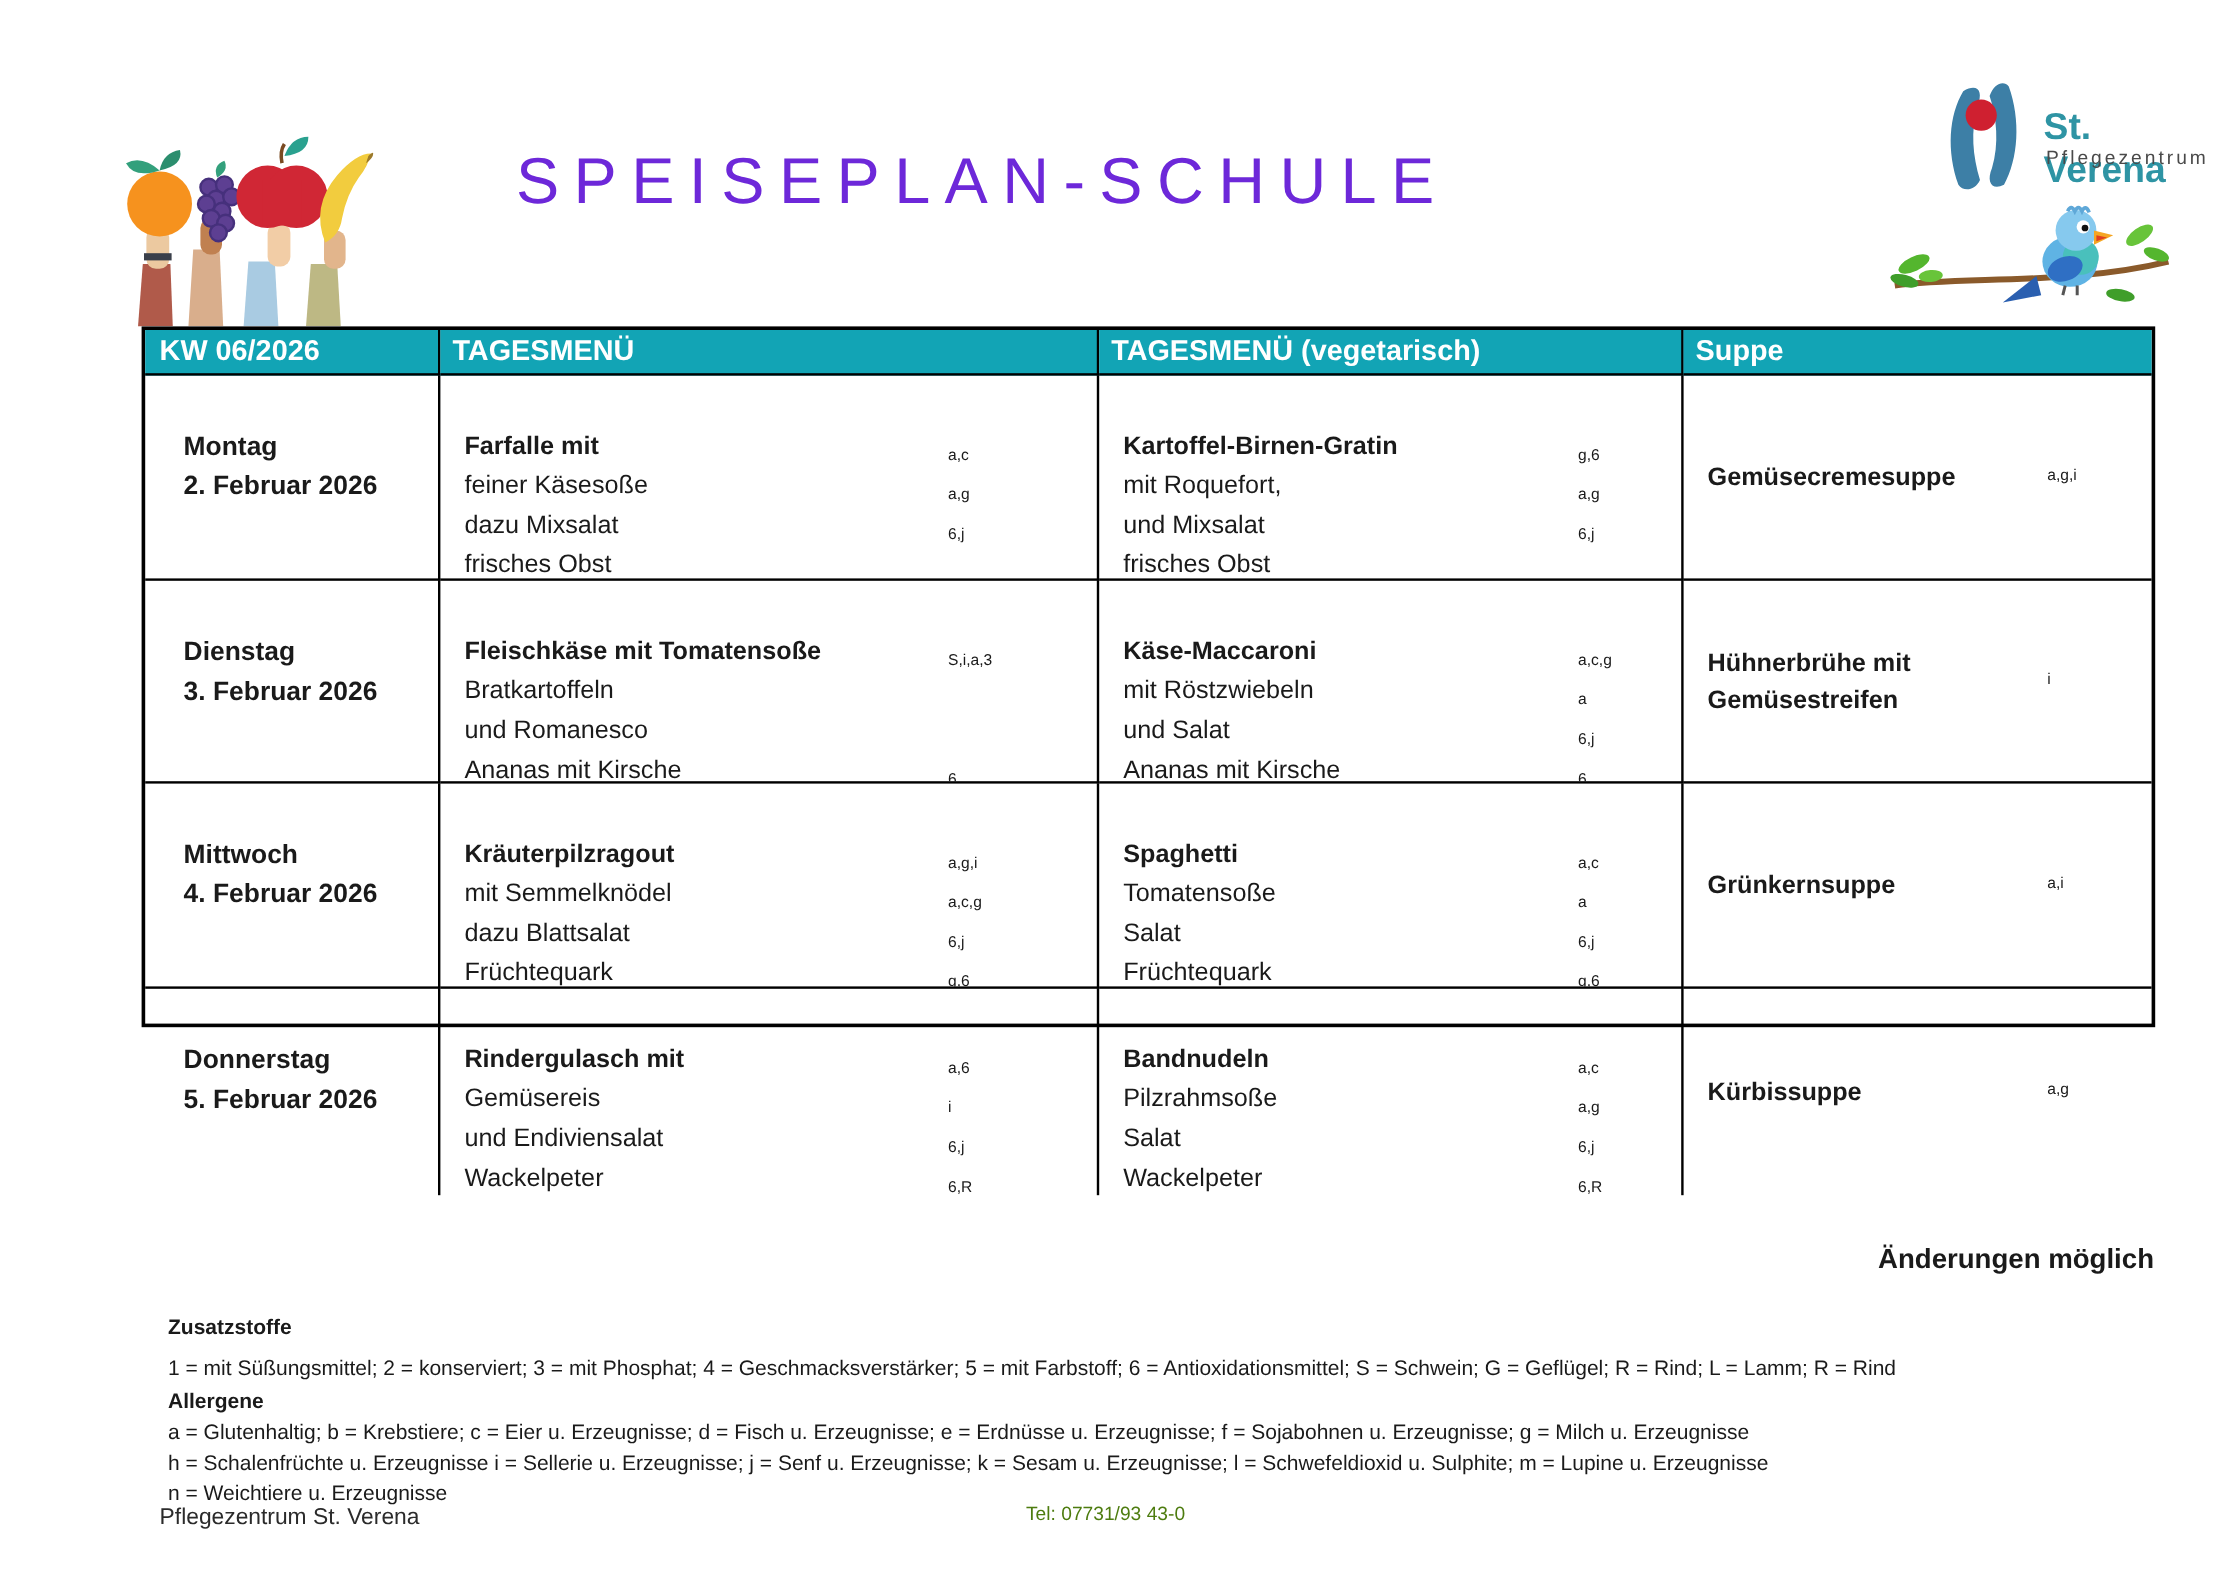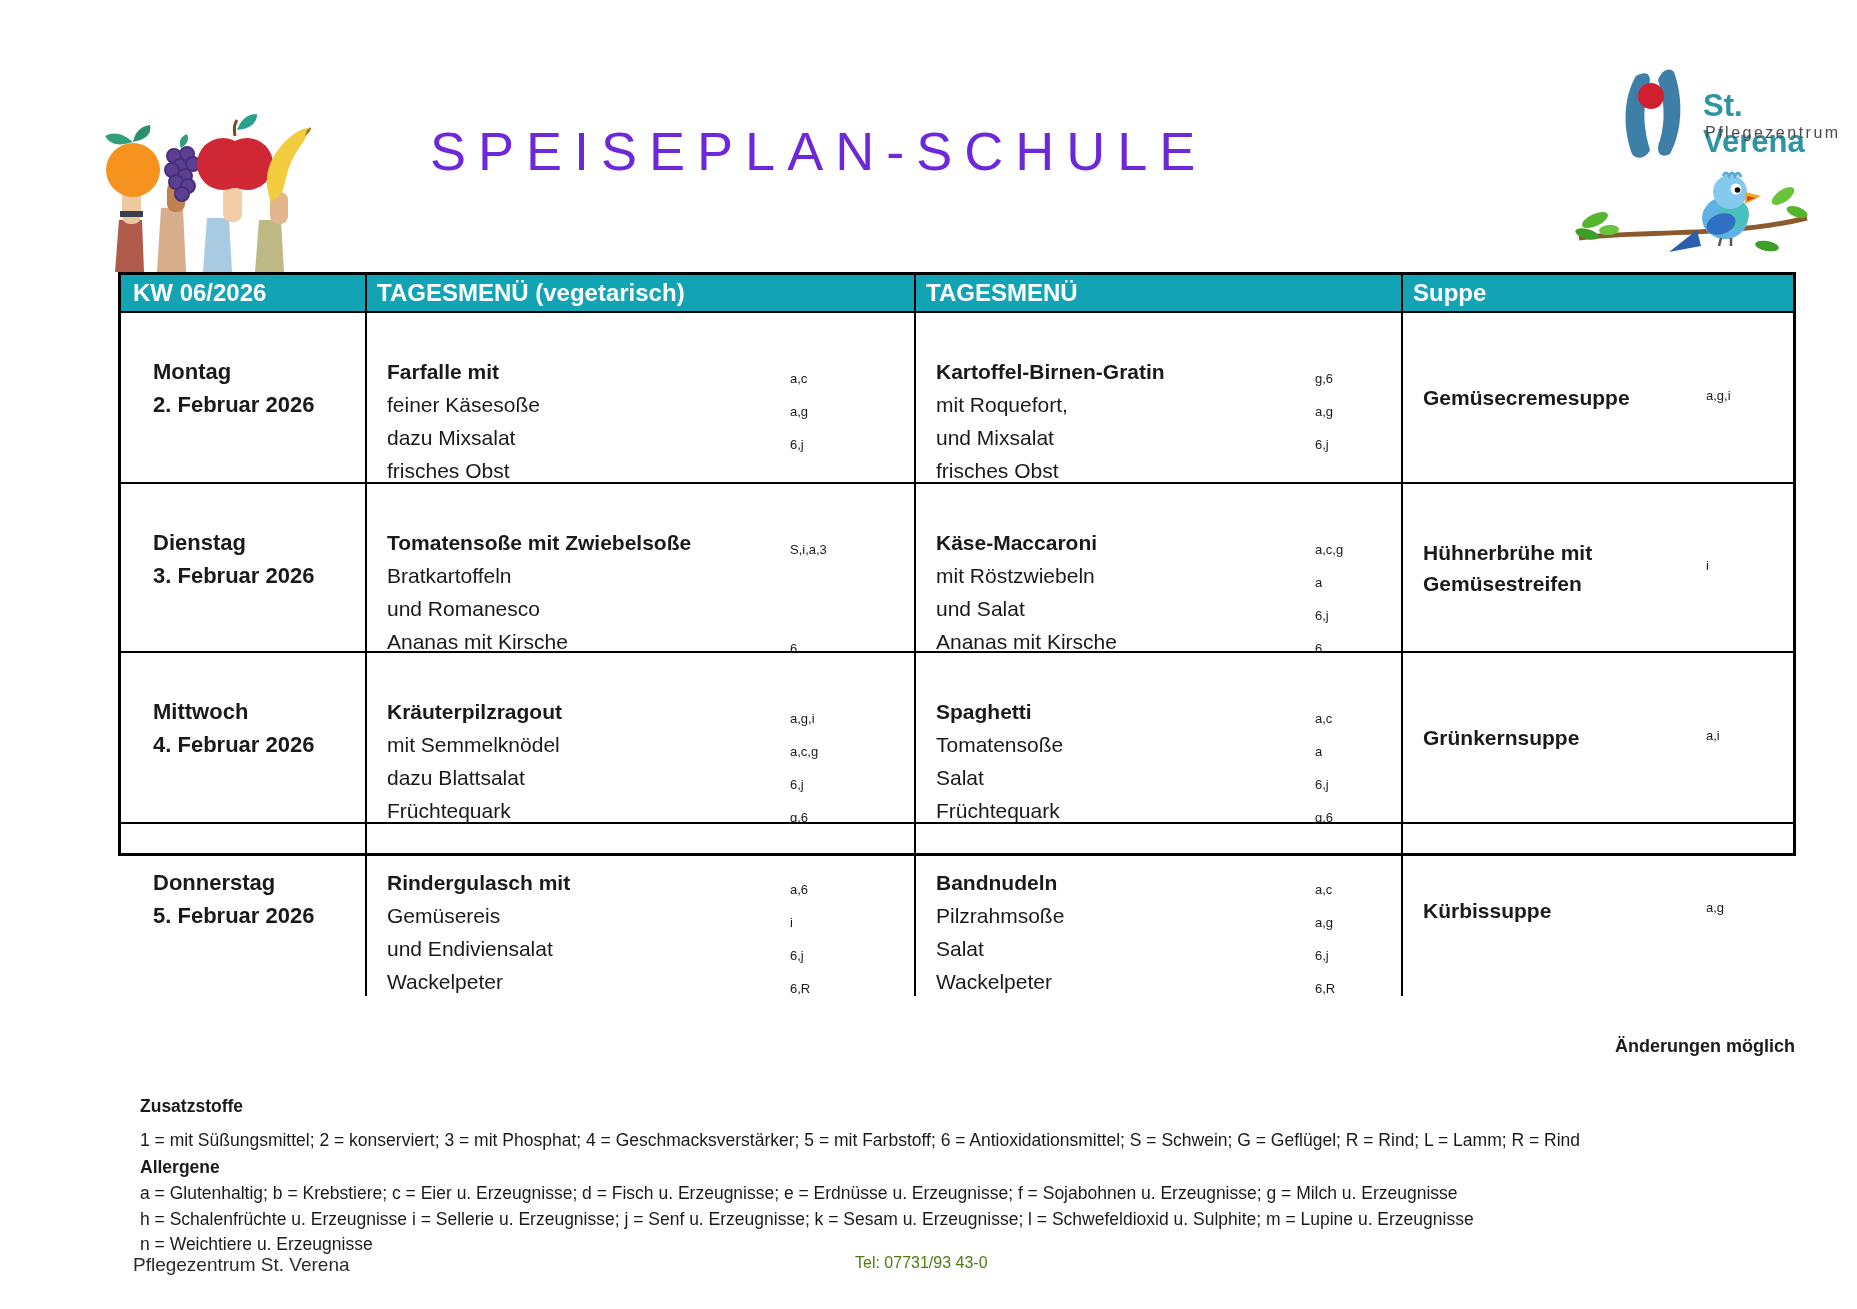--- a/index.html
+++ b/index.html
@@ -39,21 +39,21 @@
   .mline { position:relative; height:33px; white-space:nowrap; }
   .mline.bold { font-weight:700; }
   .code { position:absolute; top:7px; font-size:13px; font-weight:400; color:#1a1a1a; }
   .menu-cell .code.c2 { left:403px; }
   .menu-cell .code.c3 { left:379px; }
   .soup-cell { position:relative; display:flex; align-items:center; padding-left:20px; font-size:21px; }
   .soup-name { font-weight:700; max-width:235px; line-height:31px; }
   .soup-code { position:absolute; left:303px; top:calc(50% - 10px); font-size:13px; }
 
   
-  .changes { position:absolute; top:1036px; right:62px; font-size:18px; font-weight:700; }
+  .changes { position:absolute; top:1036px; right:62px; font-size:23px; font-weight:700; }
   .note { position:absolute; left:140px; font-size:17.5px; white-space:nowrap; }
   .note.bold { font-weight:700; }
   .zus-title { top:1096px; }
   .zus-line  { top:1130px; }
   .alg-title { top:1157px; }
   .alg-1 { top:1183px;text-align:right; }
   .alg-2 { top:1209px; }
   .alg-3 { top:1234px; }
   .footer-left { position:absolute; left:98px;  top:1254px; font-size:19px; color:#2b2b2b;margin-left:35px; }
   .footer-tel  { position:absolute; left:855px; top:1254px; font-size:16px; color:#4d7c0f; }
@@ -129,22 +129,22 @@
       <circle cx="162.5" cy="32" r="2.8" fill="#111111"></circle>
       <polygon points="170,34 186,38 170,46" fill="#f5a623"></polygon>
       <polygon points="172,38 181,40 172,43" fill="#e0401f"></polygon>
       <path d="M146 80 l-2 8 M156 80 l0 8" stroke="#555" stroke-width="2.5"></path>
     </svg>
   </div>
 
   <div class="menu-table">
 
     <div class="cell th kw">KW 06/2026</div>
+    <div class="cell th">TAGESMENÜ</div>
     <div class="cell th">TAGESMENÜ (vegetarisch)</div>
-    <div class="cell th">TAGESMENÜ</div>
     <div class="cell th last-col">Suppe</div>
 
     <div class="cell day-cell">
       <div>Montag</div>
       <div>2. Februar 2026</div>
     </div>
     <div class="cell menu-cell">
       <div class="mline bold"><span>Farfalle mit</span><span class="code c2">a,c</span></div>
       <div class="mline"><span>feiner Käsesoße</span><span class="code c2">a,g</span></div>
       <div class="mline"><span>dazu Mixsalat</span><span class="code c2">6,j</span></div>
@@ -159,21 +159,21 @@
     <div class="cell soup-cell last-col">
       <span class="soup-name">Gemüsecremesuppe</span>
       <span class="soup-code code">a,g,i</span>
     </div>
 
     <div class="cell day-cell">
       <div>Dienstag</div>
       <div>3. Februar 2026</div>
     </div>
     <div class="cell menu-cell">
-      <div class="mline bold"><span>Tomatensoße mit Zwiebelsoße</span><span class="code c2">S,i,a,3</span></div>
+      <div class="mline bold"><span>Fleischkäse mit Tomatensoße</span><span class="code c2">S,i,a,3</span></div>
       <div class="mline"><span>Bratkartoffeln</span><span class="code c2"></span></div>
       <div class="mline"><span>und Romanesco</span><span class="code c2"></span></div>
       <div class="mline"><span>Ananas mit Kirsche</span><span class="code c2">6</span></div>
     </div>
     <div class="cell menu-cell">
       <div class="mline bold"><span>Käse-Maccaroni</span><span class="code c3">a,c,g</span></div>
       <div class="mline"><span>mit Röstzwiebeln</span><span class="code c3">a</span></div>
       <div class="mline"><span>und Salat</span><span class="code c3">6,j</span></div>
       <div class="mline"><span>Ananas mit Kirsche</span><span class="code c3">6</span></div>
     </div>

